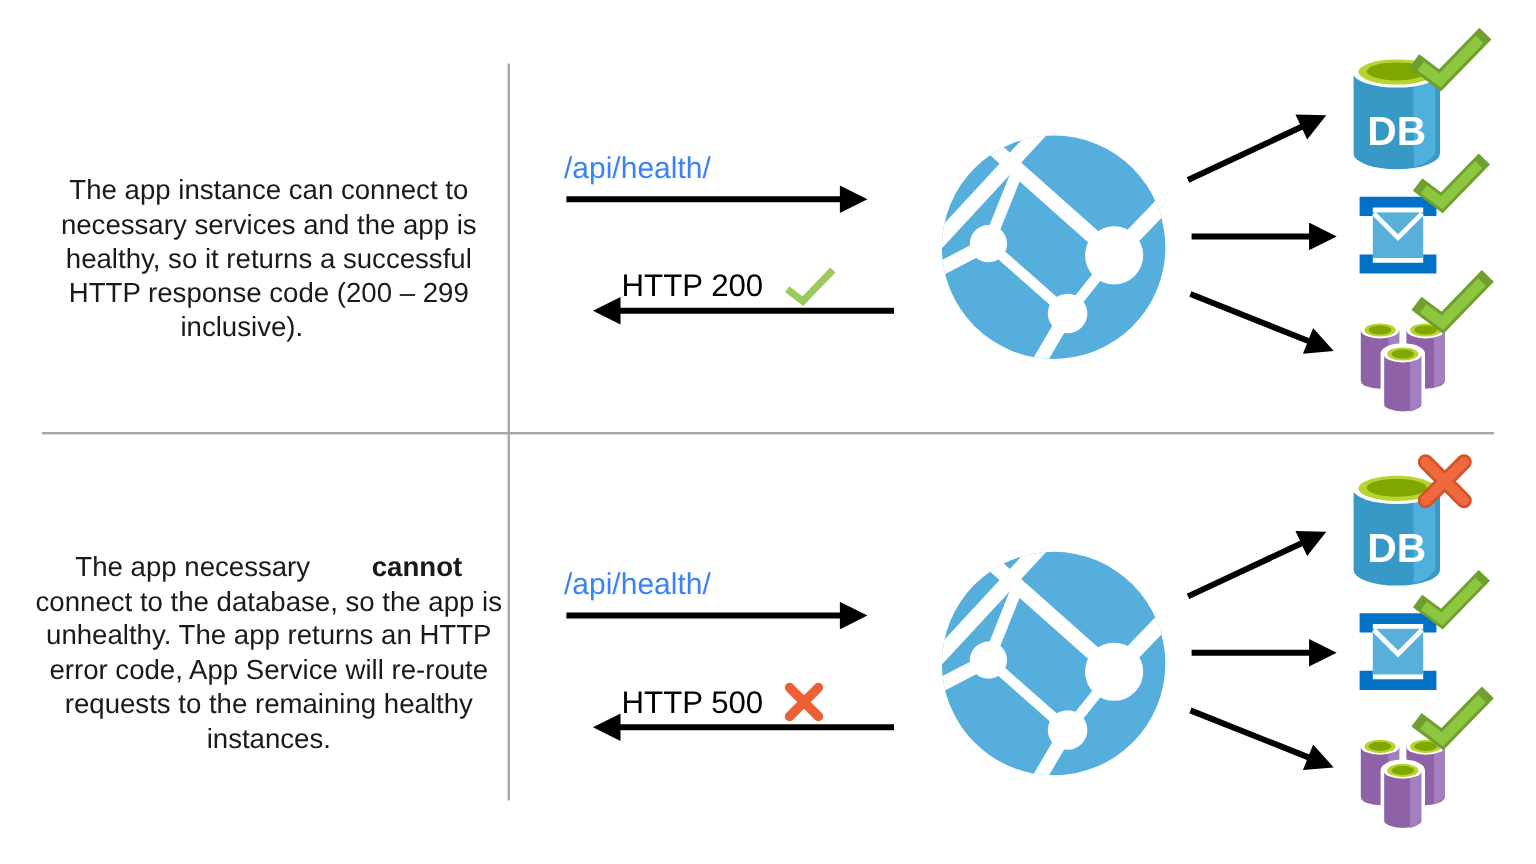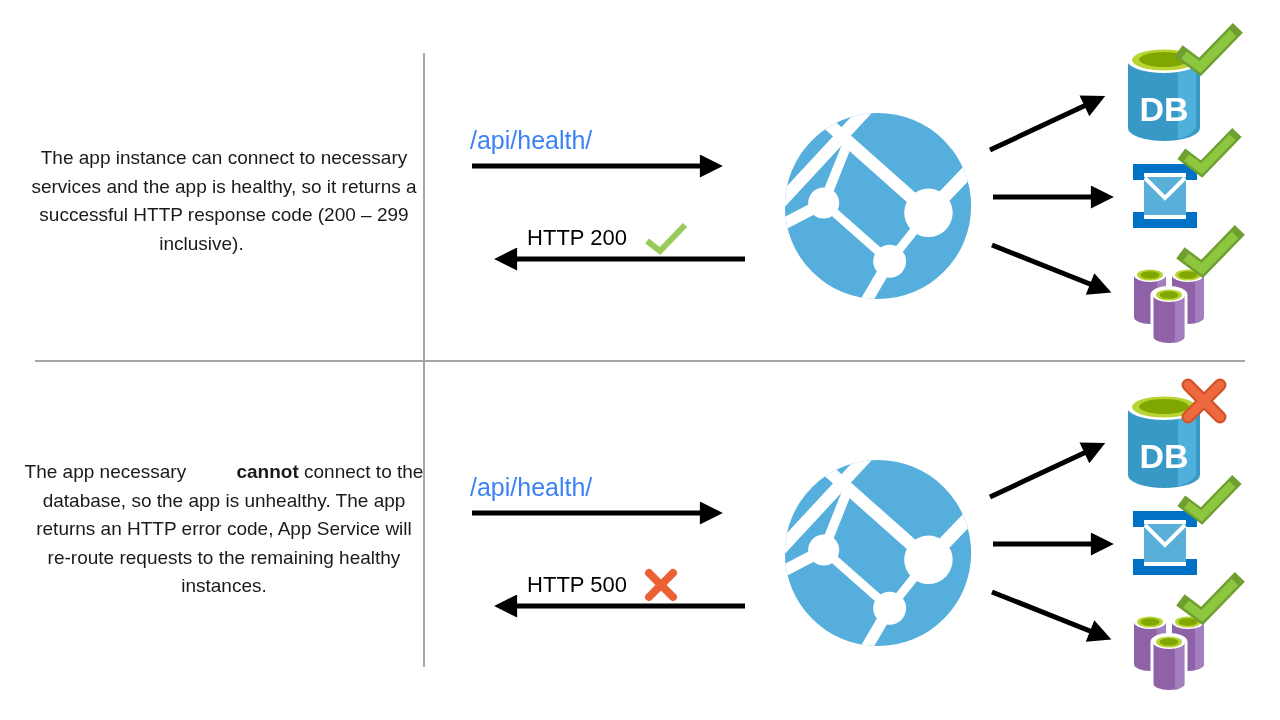--- a/index.html
+++ b/index.html
@@ -3,30 +3,30 @@
 <meta charset="utf-8">
 <style>
   html,body{margin:0;padding:0;background:#fff;}
   .canvas{
     position:relative;width:1280px;height:720px;background:#ffffff;
     font-family:"Liberation Sans",sans-serif;color:#141414;overflow:hidden;
   }
   .abs{position:absolute;}
   .divider{background:#a6a6a6;}
   .desc{
-    width:400px;text-align:center;font-size:19px;line-height:28.5px;color:#1a1a1a;
+    width:400px;text-align:center;font-size:23px;line-height:28.5px;color:#1a1a1a;
   }
   .desc b{font-weight:bold;margin-left:45px;}
   .arrow-label{
     width:276px;text-align:left;font-size:25px;color:#3b82f6;
   }
   .resp-row{
     width:276px;height:36px;display:flex;align-items:center;justify-content:center;gap:16px;
   }
-  .resp-row .resp-text{font-size:22px;color:#000;}
+  .resp-row .resp-text{font-size:26px;color:#000;}
   .markslot svg{display:none;}
   .markslot[data-status="healthy"] .mk-check{display:block;}
   .markslot[data-status="unhealthy"] .mk-cross{display:block;}
   .markslot[data-mark="check"] .mk-check{display:block;}
   .markslot[data-mark="cross"] .mk-cross{display:block;}
   svg{overflow:visible;}
 </style>
 </head>
 <body>
 

